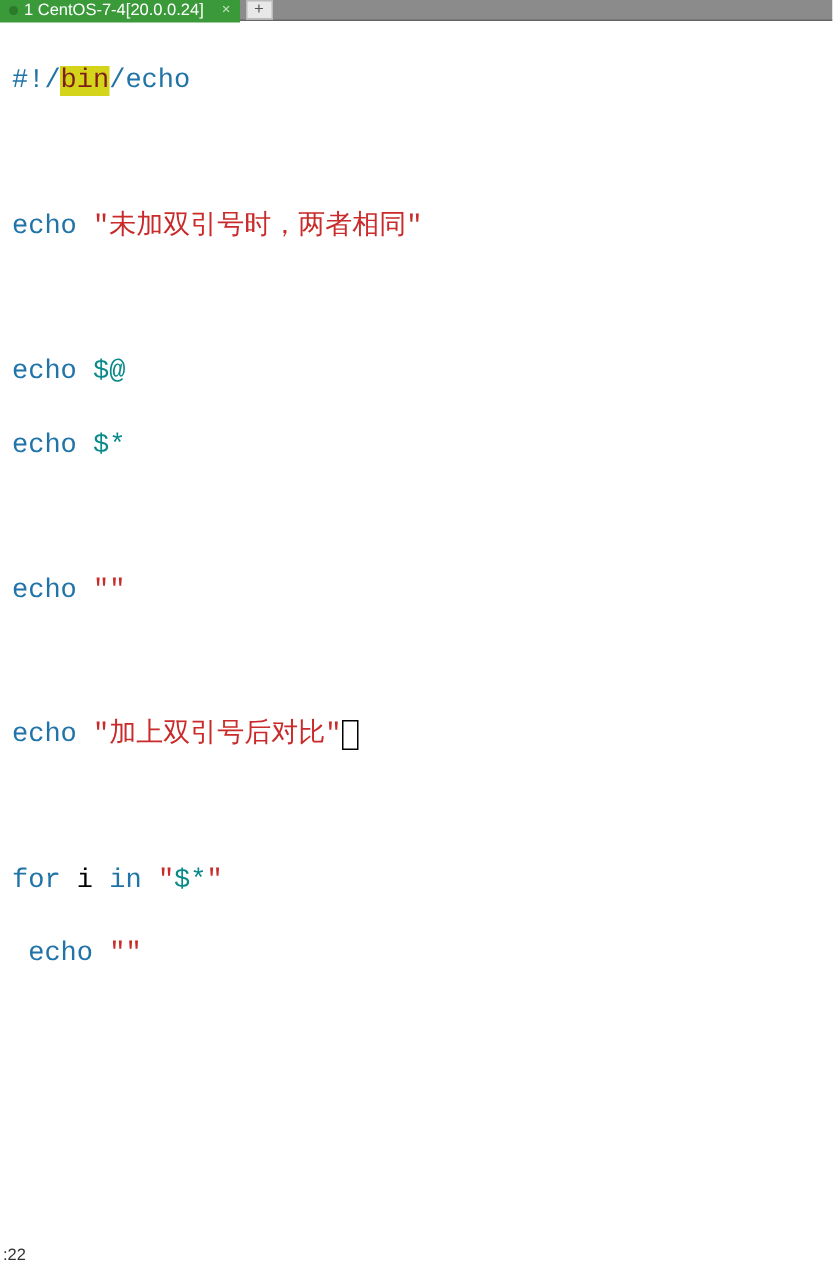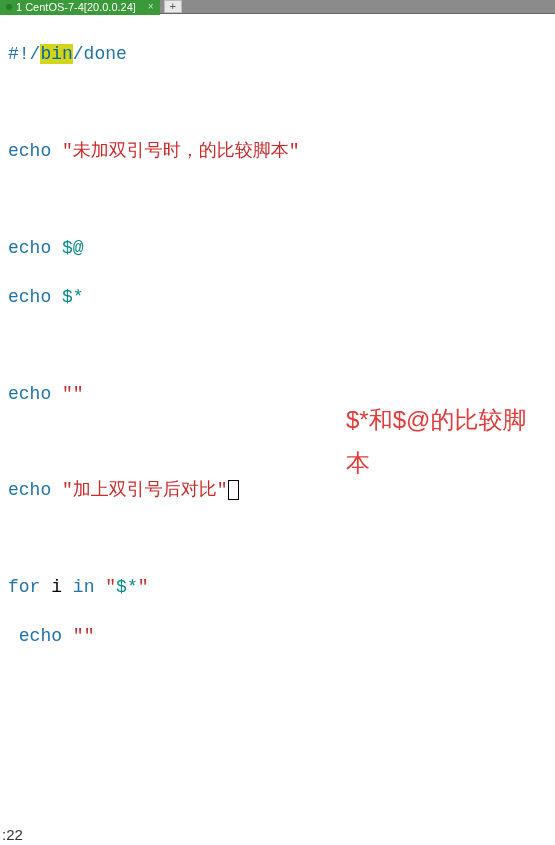--- a/index.html
+++ b/index.html
@@ -57,21 +57,21 @@
       padding: 4px 8px;
       line-height: 1.35;
       white-space: pre;
       position: relative;
     }
     .line { min-height: 24px; }
     .c-blue { color: #2174a8; }
     .c-red { color: #c92a2a; }
     .c-teal { color: #0a8a8a; }
     .c-black { color: #000; }
-    .hl-bin { background: #d4d41a; color: #0369a1; }
+    .hl-bin { background: #d4d41a; color: #7f1d1d; }
     .cursor-box {
       display: inline-block;
       border: 1px solid #000;
       width: 11px;
       height: 20px;
       vertical-align: text-bottom;
     }
     .annotation {
       position: absolute;
       top: 384px;
@@ -80,44 +80,44 @@
       font-family: "SimSun", Arial, sans-serif;
       font-size: 24px;
       line-height: 1.8;
       white-space: normal;
       width: 200px;
     }
     .bottom-status {
       position: absolute;
       bottom: 0;
       left: 0;
-      font-size: 15px;
+      font-size: 11px;
       color: #333;
       font-family: Arial, sans-serif;
       padding: 2px;
     }
   </style>
 </head>
 <body>
 
 <div class="tab-bar">
   <div class="tab">
     <span class="tab-dot"></span>
     <span>1 CentOS-7-4[20.0.0.24]</span>
     <span class="tab-close">×</span>
   </div>
   <div class="tab-add">
     <span>+</span>
   </div>
 </div>
 
 <div class="editor">
-<div class="line"><span class="c-blue">#!/</span><span class="hl-bin">bin</span><span class="c-blue">/done</span></div>
+<div class="line"><span class="c-blue">#!/</span><span class="hl-bin">bin</span><span class="c-blue">/echo</span></div>
 <div class="line"></div>
-<div class="line"><span class="c-blue">echo</span> <span class="c-red">"</span><span class="c-red">未加双引号时，的比较脚本</span><span class="c-red">"</span></div>
+<div class="line"><span class="c-blue">echo</span> <span class="c-red">"</span><span class="c-red">未加双引号时，两者相同</span><span class="c-red">"</span></div>
 <div class="line"></div>
 <div class="line"><span class="c-blue">echo</span> <span class="c-teal">$@</span></div>
 <div class="line"><span class="c-blue">echo</span> <span class="c-teal">$*</span></div>
 <div class="line"></div>
 <div class="line"><span class="c-blue">echo</span> <span class="c-red">"</span><span class="c-red"></span><span class="c-red">"</span></div>
 <div class="line"></div>
 <div class="line"><span class="c-blue">echo</span> <span class="c-red">"</span><span class="c-red">加上双引号后对比</span><span class="c-red">"</span><span class="cursor-box"></span></div>
 <div class="line"></div>
 <div class="line"><span class="c-blue">for</span> <span class="c-black">i</span> <span class="c-blue">in</span> <span class="c-red">"</span><span class="c-teal">$*</span><span class="c-red">"</span></div>
 <div class="line"> <span class="c-blue">echo</span> <span class="c-red">"</span><span class="c-red">"</span></div>
@@ -132,16 +132,15 @@
 
 
 
 
 
 
 
 
 
 
-  <div class="annotation">$*和$@的比较脚本</div>
 </div>
 
 <div class="bottom-status">:22</div>
 
 </body></html>

